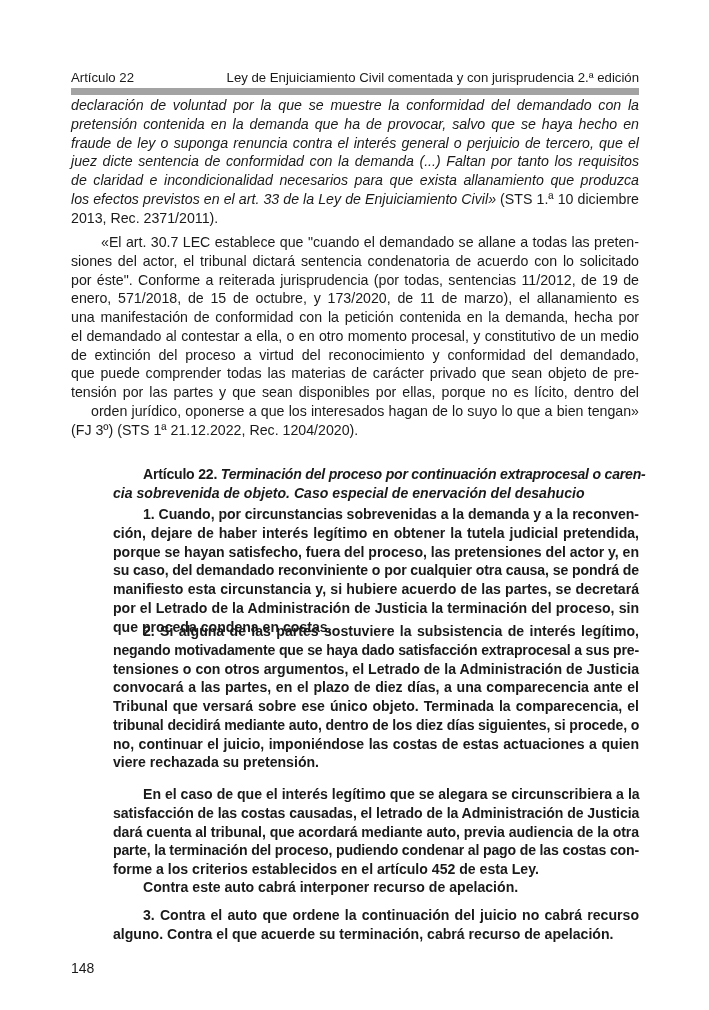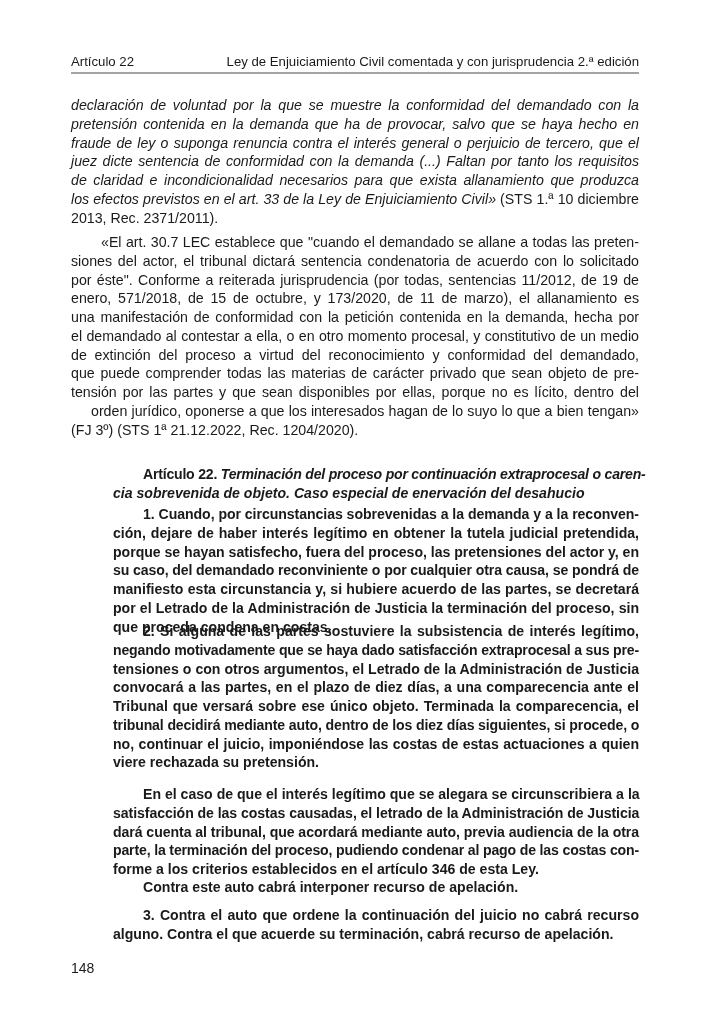--- a/index.html
+++ b/index.html
@@ -1,19 +1,19 @@
 <!DOCTYPE html>
 <html><head>
 <meta charset="utf-8">
 <style>
   html, body { margin: 0; padding: 0; background: #ffffff; }
   body { width: 709px; height: 1010px; position: relative; overflow: hidden;
          font-family: "Liberation Sans", sans-serif; color: #1a1a1a; }
-  .header { position: absolute; left: 71px; top: 52px; width: 568px; height: 20px;
-            border-bottom: 2px solid #a3a3a3; font-size: 13.2px; }
+  .header { position: absolute; left: 71px; top: 68px; width: 568px; height: 20px;
+            border-bottom: 7px solid #a3a3a3; font-size: 13.2px; }
   .header .left { position: absolute; left: 0; top: 2px; }
   .header .right { position: absolute; right: 0; top: 2px; }
   .block { position: absolute; }
   .line { display: block; white-space: nowrap; text-align: justify; text-align-last: justify;
           height: 18.75px; line-height: 18.75px; font-size: 14.2px; }
   .line.last { text-align-last: left; }
   .it { font-style: italic; }
   .quote { left: 71px; top: 96px; width: 568px; }
   .q2 { left: 71px; top: 233px; width: 568px; }
   .art { left: 113px; width: 526px; font-weight: bold; }
@@ -83,21 +83,21 @@
   <span class="line" style="white-space: nowrap; letter-spacing: -0.134146px;">tribunal decidirá mediante auto, dentro de los diez días siguientes, si procede, o</span>
   <span class="line" style="white-space: nowrap;">no, continuar el juicio, imponiéndose las costas de estas actuaciones a quien</span>
   <span class="line last" style="white-space: nowrap;">viere rechazada su pretensión.</span>
 </div>
 
 <div class="block art p3">
   <span class="line ind" style="white-space: nowrap;">En el caso de que el interés legítimo que se alegara se circunscribiera a la</span>
   <span class="line" style="white-space: nowrap; letter-spacing: -0.0625px;">satisfacción de las costas causadas, el letrado de la Administración de Justicia</span>
   <span class="line" style="white-space: nowrap; letter-spacing: -0.0625px;">dará cuenta al tribunal, que acordará mediante auto, previa audiencia de la otra</span>
   <span class="line" style="white-space: nowrap; letter-spacing: -0.164557px;">parte, la terminación del proceso, pudiendo condenar al pago de las costas con-</span>
-  <span class="line last" style="white-space: nowrap;">forme a los criterios establecidos en el artículo 346 de esta Ley.</span>
+  <span class="line last" style="white-space: nowrap;">forme a los criterios establecidos en el artículo 452 de esta Ley.</span>
 </div>
 
 <div class="block art p4">
   <span class="line ind last" style="white-space: nowrap;">Contra este auto cabrá interponer recurso de apelación.</span>
 </div>
 
 <div class="block art p5">
   <span class="line ind" style="white-space: nowrap;">3. Contra el auto que ordene la continuación del juicio no cabrá recurso</span>
   <span class="line last" style="white-space: nowrap;">alguno. Contra el que acuerde su terminación, cabrá recurso de apelación.</span>
 </div>

